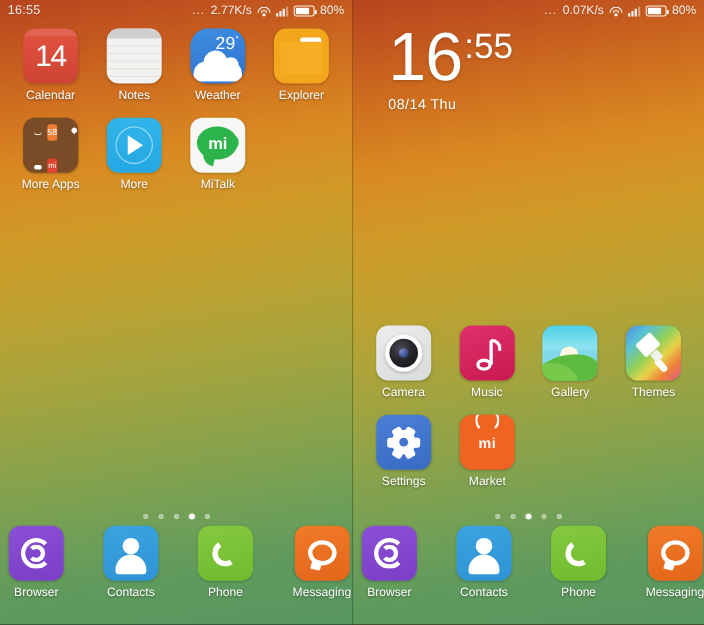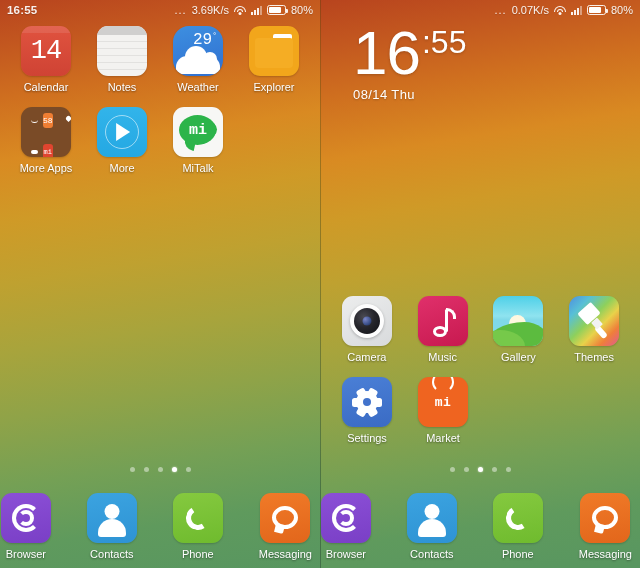--- a/index.html
+++ b/index.html
@@ -26,21 +26,21 @@
   }
   .screen.right{ border-left:1px solid rgba(0,0,0,.25); }
 
   
   .statusbar{
     position:absolute; top:0; left:0; right:0; height:20px;
     display:flex; align-items:center; padding:0 7px;
     color:rgba(255,255,255,.92); font-size:11px;
     text-shadow:0 1px 1px rgba(0,0,0,.18);
   }
-  .sb-clock{ font-size:11.5px; letter-spacing:.2px;font-weight:bold; }
+  .sb-clock{ font-size:11.5px; letter-spacing:.2px; }
   .sb-right{ margin-left:auto; display:flex; align-items:center; gap:5px; }
   .sb-dots{ letter-spacing:1px; font-size:11px; opacity:.95; }
   .sb-net{ font-size:11px; }
   .ic-wifi{ width:12px; height:10px; position:relative; display:inline-block; }
   .ic-wifi i{
     position:absolute; left:50%; transform:translateX(-50%);
     border:1.4px solid rgba(255,255,255,.95); border-bottom:none;
     border-radius:50% 50% 0 0 / 100% 100% 0 0;
   }
   .ic-wifi i.a{ width:12px; height:6px; top:1px; }
@@ -68,21 +68,21 @@
   .sb-batt-txt{ font-size:11px; }
 
   
   .grid{ position:absolute; left:0; right:0; padding:0 8px; }
   .row{ display:flex; }
   .cell{
     width:76px; display:flex; flex-direction:column; align-items:center;
   }
   .icon{
     width:50px; height:50px; border-radius:11px; position:relative;
-    overflow:hidden; box-shadow:0 1px 2px rgba(0,0,0,.18);font-family:Liberation Mono, monospace;
+    overflow:hidden; box-shadow:0 1px 2px rgba(0,0,0,.18);
   }
   .label{
     margin-top:5px; font-size:11px; color:#fff; white-space:nowrap;
     text-shadow:0 1px 2px rgba(0,0,0,.45);
   }
 
   
   .ic-cal{ background:linear-gradient(180deg,#e0533f,#cf4334); }
   .ic-cal .day{
     position:absolute; inset:0; display:flex; align-items:center; justify-content:center;
@@ -339,36 +339,36 @@
   
   .dots{
     position:absolute; left:0; right:0; bottom:96px;
     display:flex; justify-content:center; gap:9px;
   }
   .dot{ width:5px; height:5px; border-radius:50%; background:rgba(255,255,255,.45); }
   .dot.on{ background:#fff; box-shadow:0 0 2px rgba(255,255,255,.8); }
 
   
   .dock{
-    position:absolute; left:0; right:0; bottom:8px;
-    display:flex; justify-content:flex-end; padding:0 8px;gap:36px;
+    position:absolute; left:0; right:0; bottom:23px;
+    display:flex; justify-content:flex-start; padding:0 8px;gap:36px;
   }
 </style>
 </head>
 <body>
 
 <div class="screens">
 
   <div class="screen left">
 
     <div class="statusbar">
       <span class="sb-clock">16:55</span>
       <span class="sb-right">
         <span class="sb-dots">...</span>
-        <span class="sb-net">3.69K/s</span>
+        <span class="sb-net">2.77K/s</span>
         <span class="ic-wifi">
             <i class="a"></i>
             <i class="b"></i>
             <i class="c"></i>
           </span>
         <span class="ic-sig">
             <span></span>
             <span></span>
             <span></span>
             <span></span>

